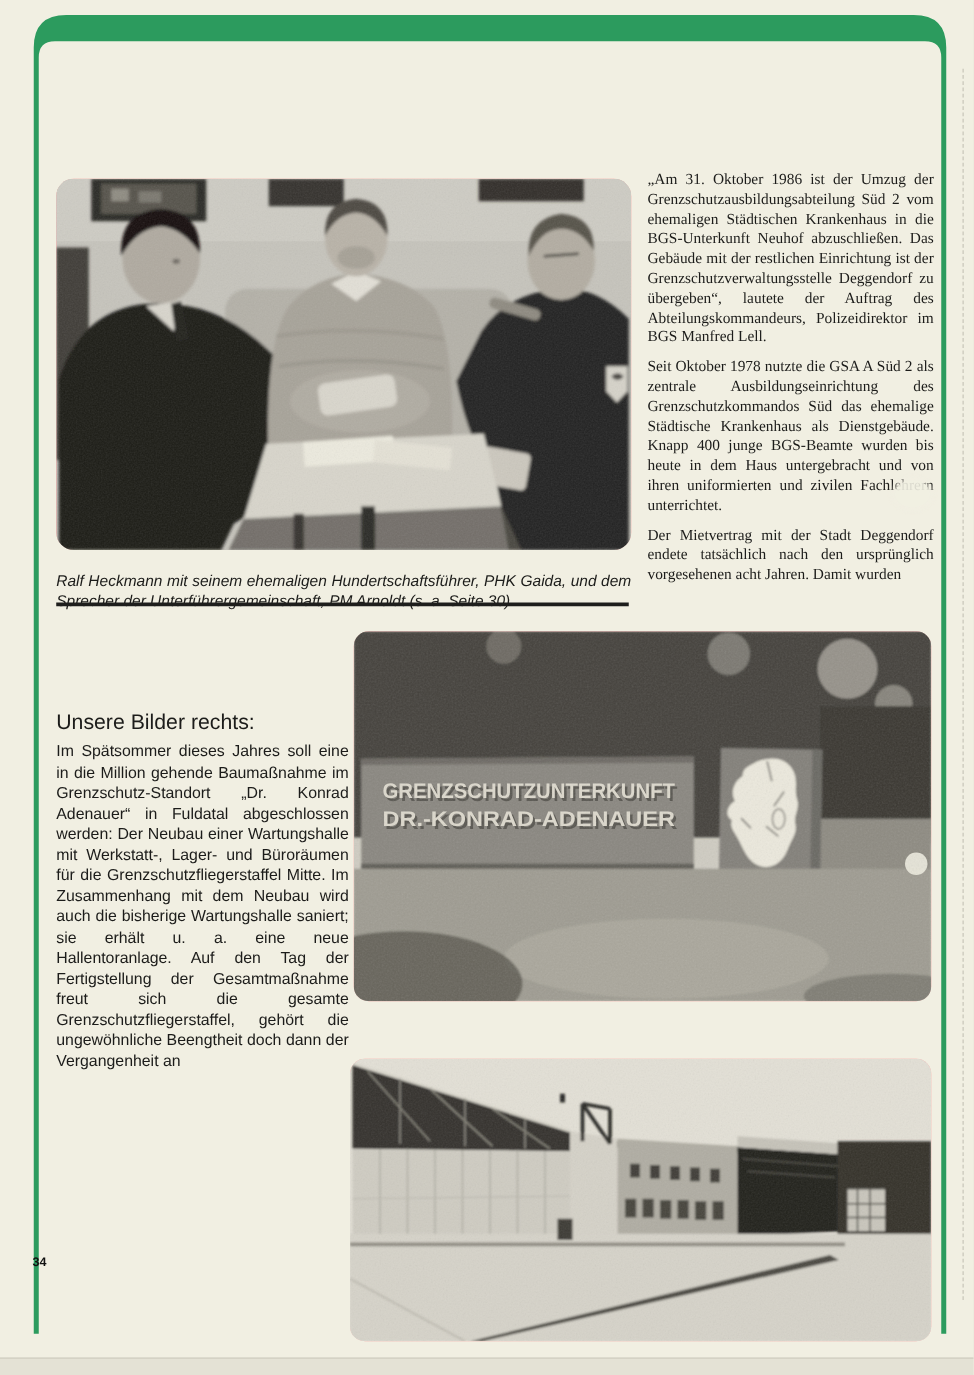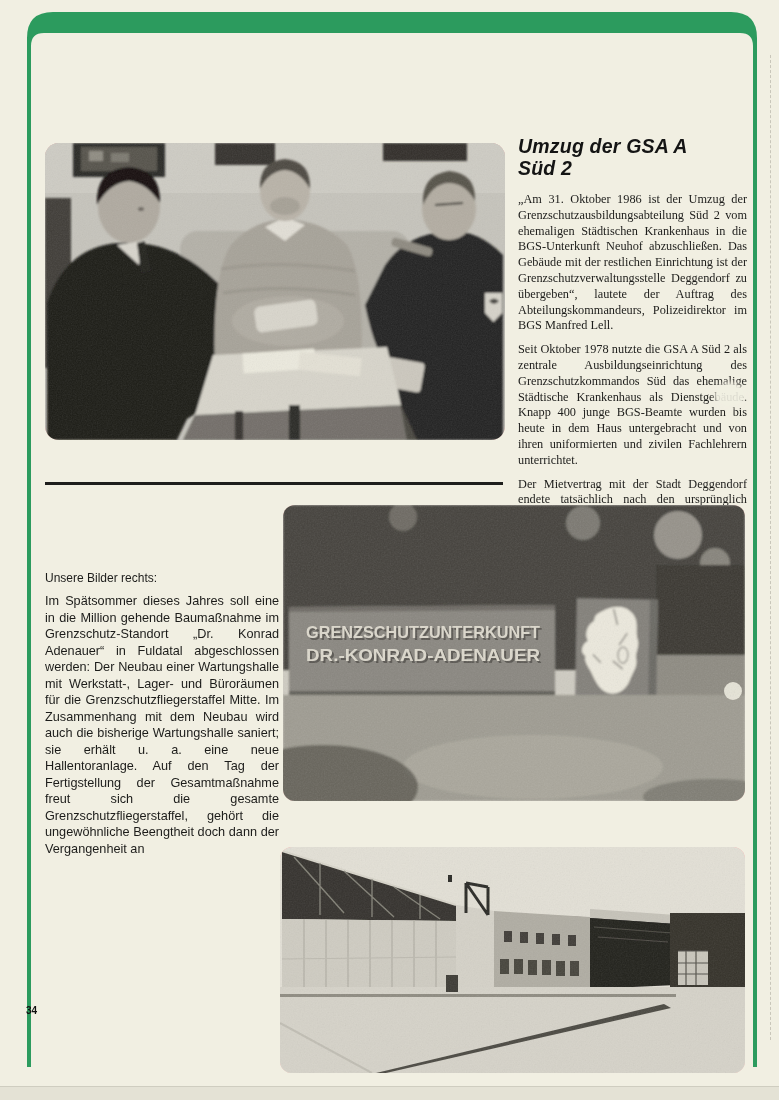--- a/index.html
+++ b/index.html
@@ -21,21 +21,21 @@
   }
   .caption-rule{left:45px;top:482px;width:458px;height:2.5px;background:#1e1e1c;}
   .article{left:518px;top:136px;width:229px;}
   .article h2{
     margin:0 0 13px 0;font-size:19.5px;line-height:21.5px;
     font-weight:bold;font-style:italic;color:#141414;letter-spacing:.2px;
   }
   .article h2 span{display:block;}
   .article p{margin:0 0 8px 0;font-size:12.3px;line-height:15.8px;text-align:justify;font-family:Liberation Serif, serif;}
   .sidebar{left:45px;top:570px;width:234px;}
-  .sidebar .lbl{margin:0 0 7px 0;font-size:12px;line-height:16px;}
+  .sidebar .lbl{margin:0 0 7px 0;font-size:17px;line-height:16px;}
   .sidebar .txt{margin:0;font-size:12.7px;line-height:16.5px;text-align:justify;}
   .pageno{left:26px;top:1005px;font-size:10px;font-weight:bold;color:#111;}
   .blot{
     border-radius:50%;background:rgba(241,239,226,0.9);
     box-shadow:0 0 4px 2px rgba(241,239,226,0.8);
   }
   .blot-text{left:716px;top:384px;width:28px;height:22px;}
   .edge-dashes{
     left:770px;top:55px;height:985px;width:0;
     border-left:1px dashed rgba(125,124,112,0.35);
@@ -111,27 +111,24 @@
           <rect x="254" y="212" width="62" height="18" fill="#e4e1d5" transform="rotate(6 285 221)"></rect>
           <path d="M150,272 L356,262 L372,297 L138,297 Z" fill="#55534c" opacity=".75"></path>
           <rect x="244" y="262" width="11" height="35" fill="#2a2925"></rect>
           <rect x="190" y="268" width="8" height="29" fill="#35332e"></rect>
         </g>
       </g>
       <rect width="460" height="297" filter="url(#gA)" opacity="0.13"></rect>
     </svg>
   </figure>
 
+  <p class="abs caption">Ralf Heckmann mit seinem ehemaligen Hundertschaftsführer, PHK Gaida, und dem Sprecher der Unterführergemeinschaft, PM Arnoldt (s. a. Seite 30)</p>
   <div class="abs caption-rule"></div>
 
   <div class="abs article">
-    <h2>
-      <span>Umzug der GSA A</span>
-      <span>Süd 2</span>
-    </h2>
     <p>„Am 31. Oktober 1986 ist der Umzug der Grenzschutzausbildungsabteilung Süd 2 vom ehemaligen Städtischen Krankenhaus in die BGS-Unterkunft Neuhof abzuschließen. Das Gebäude mit der restlichen Einrichtung ist der Grenzschutzverwaltungsstelle Deggendorf zu übergeben“, lautete der Auftrag des Abteilungskommandeurs, Polizeidirektor im BGS Manfred Lell.</p>
     <p>Seit Oktober 1978 nutzte die GSA A Süd 2 als zentrale Ausbildungseinrichtung des Grenzschutzkommandos Süd das ehemalige Städtische Krankenhaus als Dienstgebäude. Knapp 400 junge BGS-Beamte wurden bis heute in dem Haus untergebracht und von ihren uniformierten und zivilen Fachlehrern unterrichtet.</p>
     <p>Der Mietvertrag mit der Stadt Deggendorf endete tatsächlich nach den ursprünglich vorgesehenen acht Jahren. Damit wurden</p>
   </div>
   <div class="abs blot blot-text"></div>
 
   <div class="abs sidebar">
     <p class="lbl">Unsere Bilder rechts:</p>
     <p class="txt">Im Spätsommer dieses Jahres soll eine in die Million gehende Baumaßnahme im Grenzschutz-Standort „Dr. Konrad Adenauer“ in Fuldatal abgeschlossen werden: Der Neubau einer Wartungshalle mit Werkstatt-, Lager- und Büroräumen für die Grenzschutzfliegerstaffel Mitte. Im Zusammenhang mit dem Neubau wird auch die bisherige Wartungshalle saniert; sie erhält u. a. eine neue Hallentoranlage. Auf den Tag der Fertigstellung der Gesamtmaßnahme freut sich die gesamte Grenzschutzfliegerstaffel, gehört die ungewöhnliche Beengtheit doch dann der Vergangenheit an</p>
   </div>

